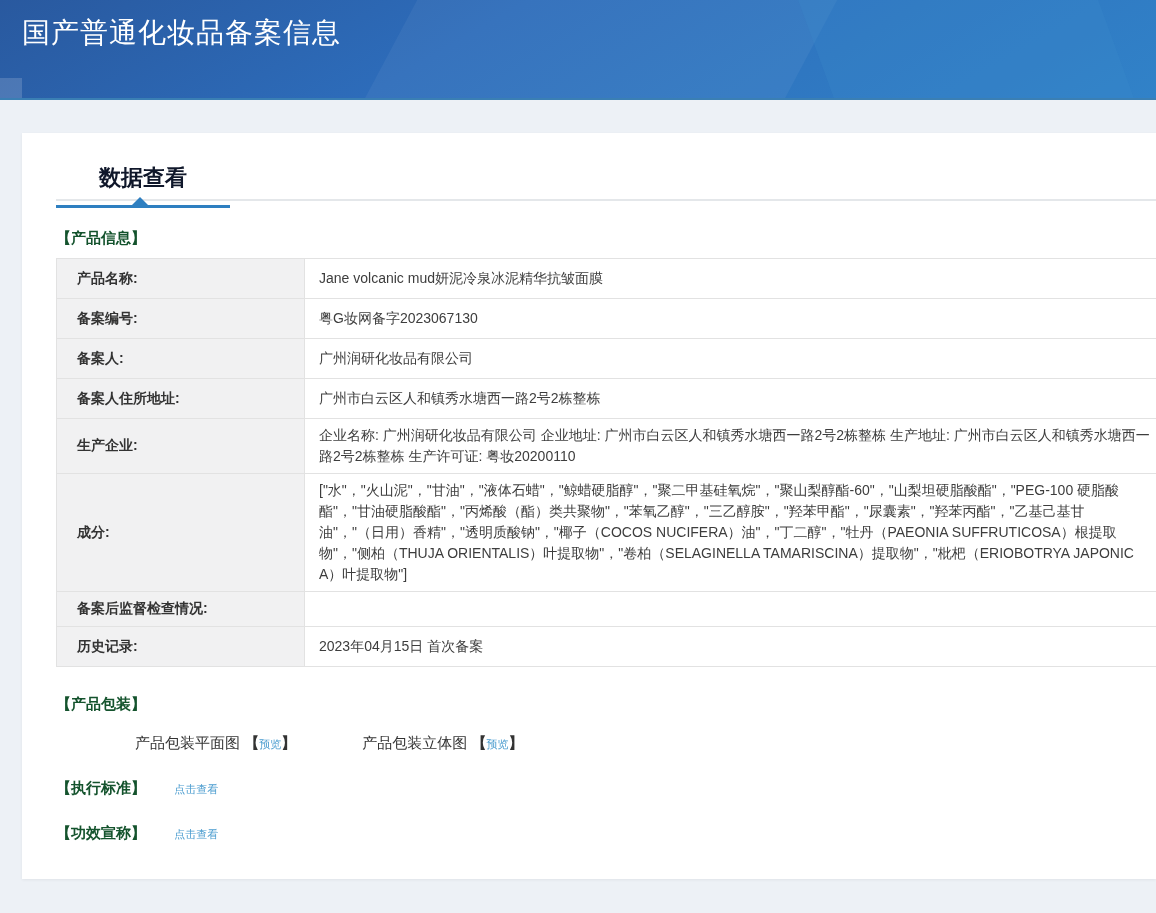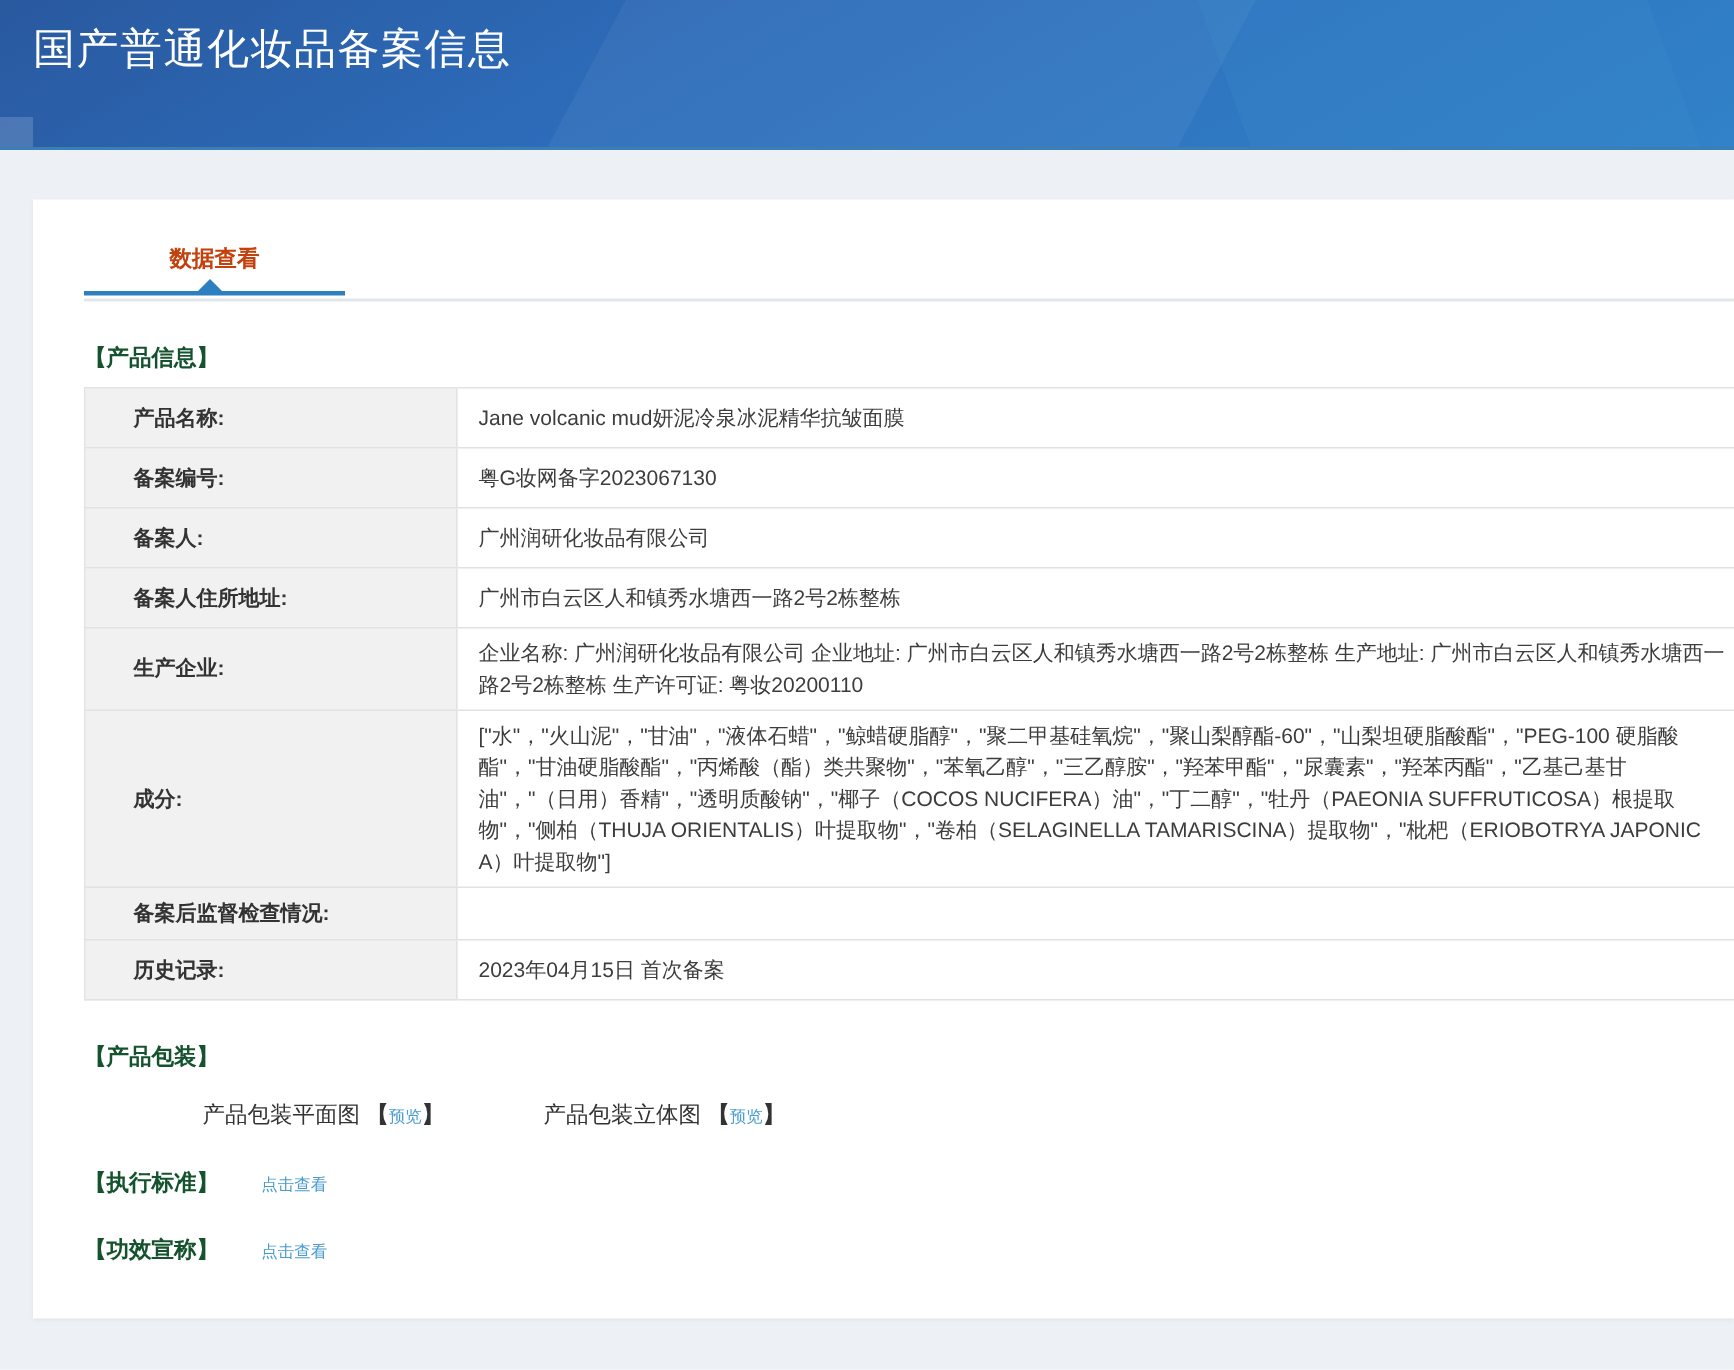--- a/index.html
+++ b/index.html
@@ -56,23 +56,23 @@
   .tabbar {
     position: relative;
     border-bottom: 2px solid #e4e7ea;
     height: 38px;
   }
   .tab {
     position: relative;
     display: inline-block;
     width: 174px;
     text-align: center;
-    font-size: 15px;
+    font-size: 22px;
     font-weight: bold;
-    color: #c2410c;
+    color: #0f172a;
     cursor: pointer;
   }
   .tab .bar {
     position: absolute;
     left: 0; bottom: -15px;
     width: 174px; height: 3px;
     background: #2e7fc0;
   }
   .tab .tri {
     position: absolute;
@@ -100,21 +100,21 @@
   .info-table td {
     border: 1px solid #e2e2e2;
     border-right: none;
     vertical-align: middle;
   }
   .info-table td.lbl {
     width: 248px;
     background: #f1f1f2;
     font-weight: bold;
     color: #333333;
-    padding: 0 32px;
+    padding: 0 20px;
   }
   .info-table td.val {
     color: #3d3d3d;
     padding: 6px 6px 6px 14px;
     line-height: 21px;
     word-break: break-all;
   }
   .r40 td { height: 40px; }
   .r35 td { height: 35px; }
   .r52 td { height: 52px; }

